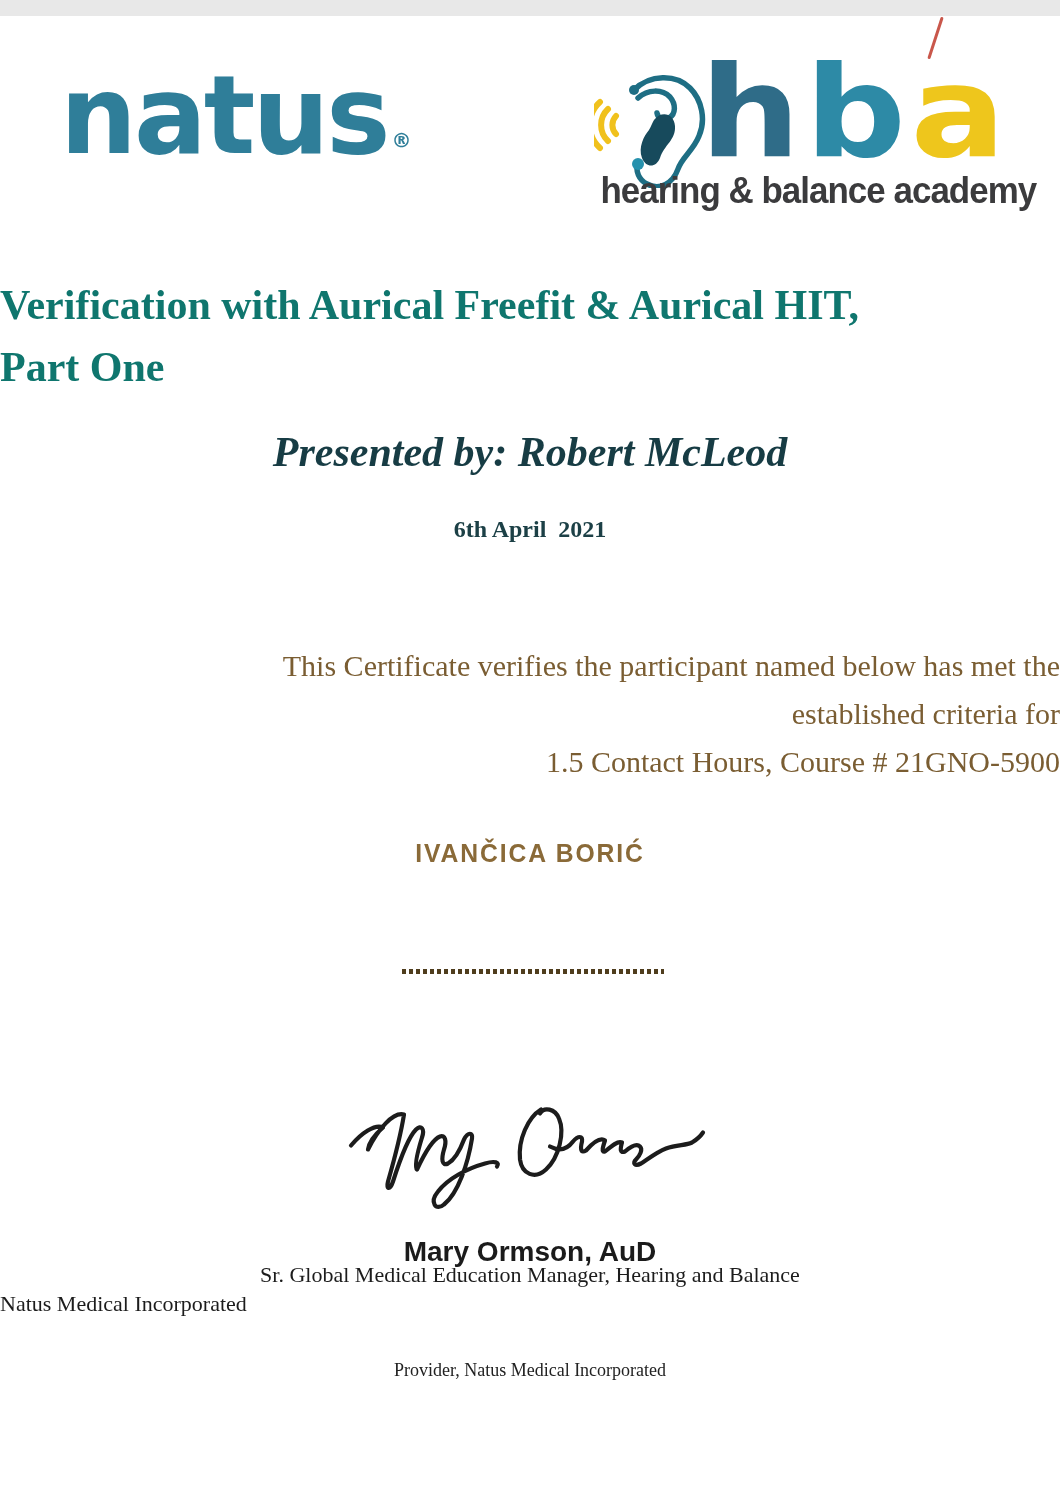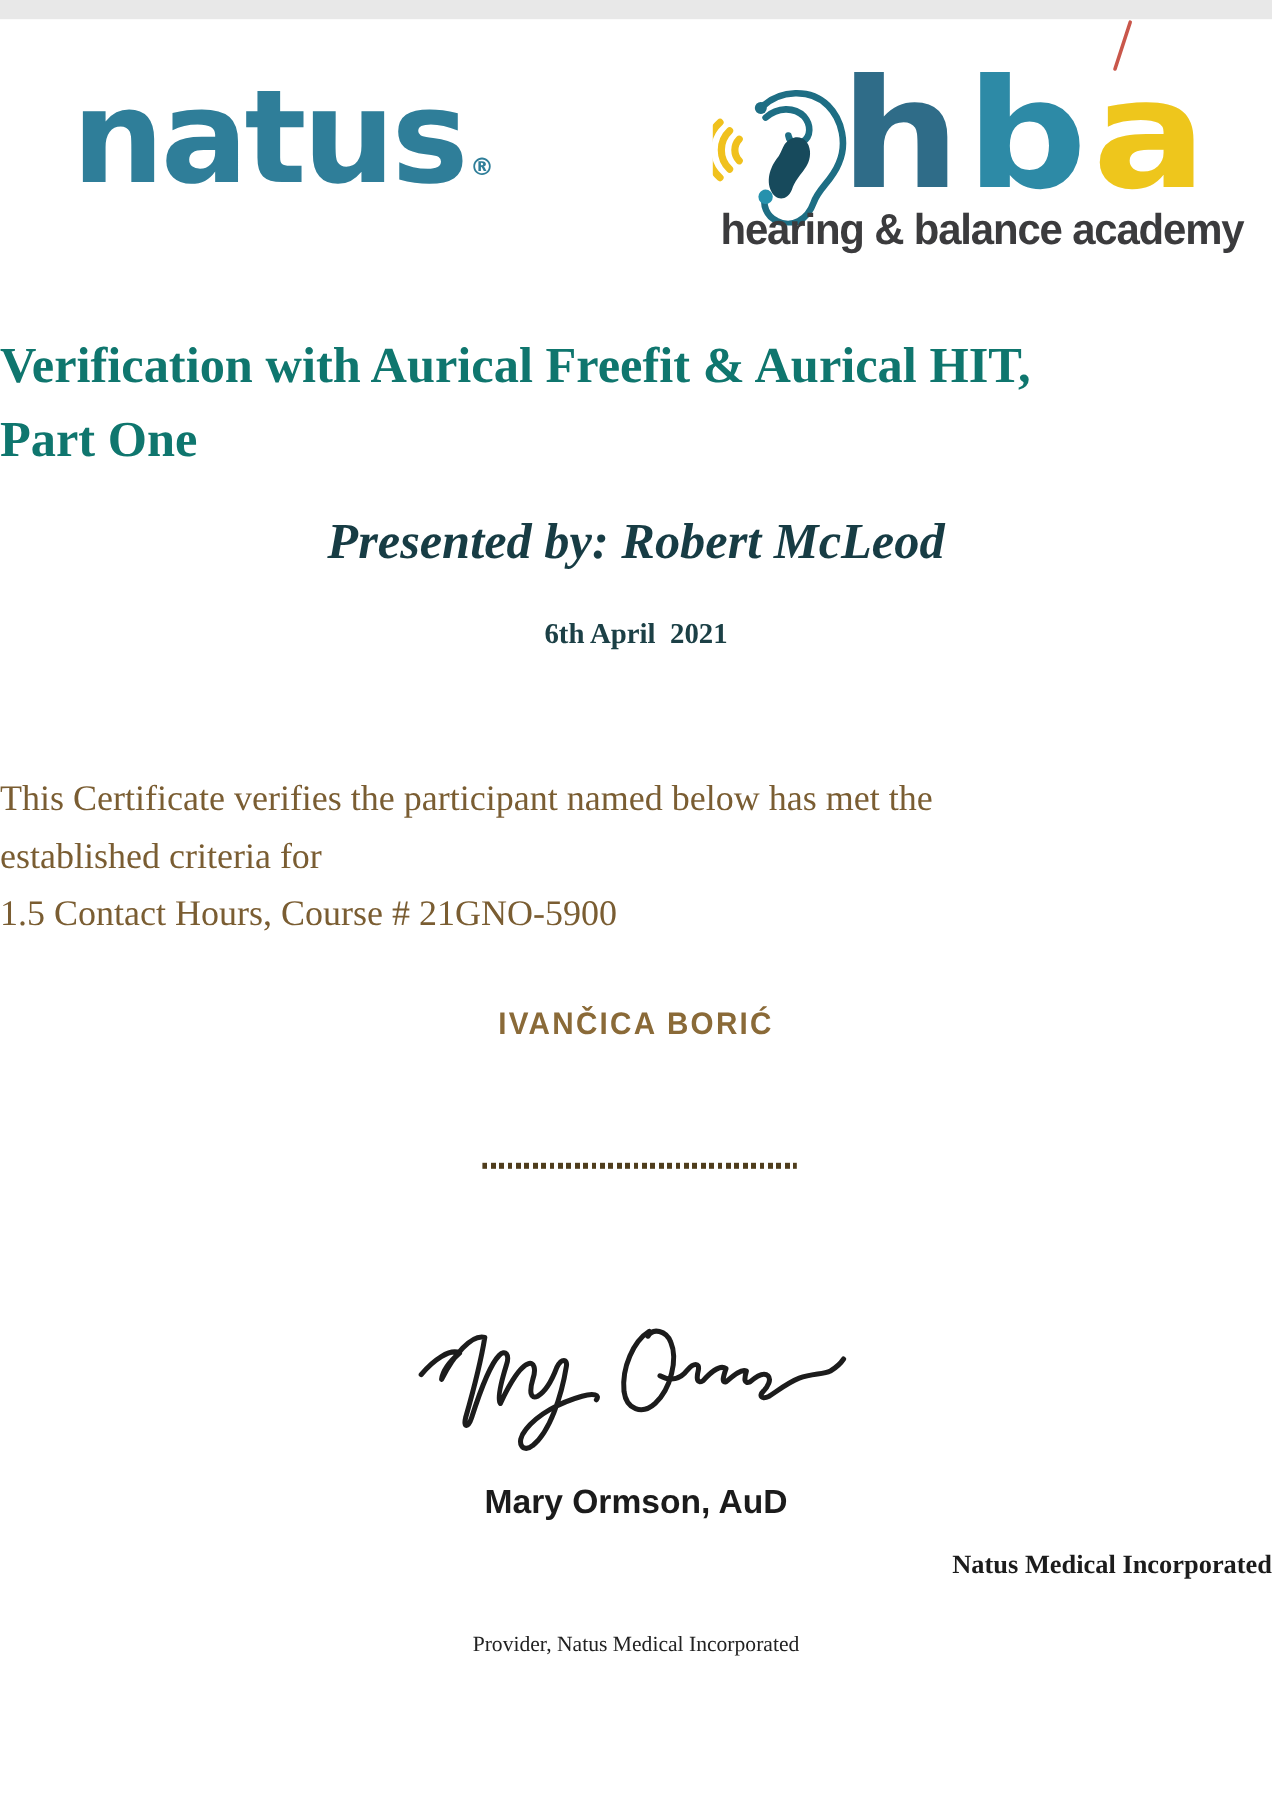--- a/index.html
+++ b/index.html
@@ -68,21 +68,21 @@
   }
   .date-line{
     position:absolute;left:0;top:500px;width:1060px;
     text-align:center;
     font-weight:bold;font-size:24px;
     color:#1c4046;
     white-space:pre;
   }
   .body-text{
     position:absolute;left:0;top:626px;width:1060px;
-    text-align:left;
+    text-align:right;
     font-size:30px;line-height:48px;
     color:#7a5d32;
   }
   .participant-name{
     position:absolute;left:0;top:822px;width:1060px;
     text-align:center;
     font-family:"Liberation Sans", sans-serif;
     font-weight:bold;font-size:26px;
     letter-spacing:2px;
     color:#8a6a38;
@@ -101,21 +101,21 @@
     font-family:"Liberation Sans", sans-serif;
     font-weight:bold;font-size:28px;
     color:#1b1b1b;
   }
   .signatory-title{
     position:absolute;left:0;top:1246px;width:1060px;
     text-align:center;font-size:22px;color:#1c1c1c;
   }
   .signatory-company{
     position:absolute;left:0;top:1275px;width:1060px;
-    text-align:right;font-size:22px;color:#1c1c1c;font-weight:bold;
+    text-align:left;font-size:22px;color:#1c1c1c;
   }
   .provider-line{
     position:absolute;left:0;top:1344px;width:1060px;
     text-align:center;font-size:18px;color:#222222;
   }
 </style>
 </head>
 <body>
 
 <div class="page">
@@ -169,17 +169,18 @@
 
   <div class="dash-line"></div>
 
   <svg class="signature" viewBox="0 0 380 125" aria-hidden="true">
     <path d="M6,62 C16,50 30,40 38,44 C31,50 24,58 23,66 C33,46 48,28 59,31 C55,56 47,84 43,98 C41,106 45,107 48,98 C55,76 63,54 71,46 C76,41 80,45 77,54 C73,67 69,83 72,86 C79,71 87,56 95,53 C100,51 102,57 99,66 C96,76 97,83 103,80 C110,76 116,64 119,56 C123,48 128,49 127,55 C123,80 113,110 99,121 C91,128 84,119 93,108 C103,95 122,85 140,80 C150,77 155,79 152,83"></path>
     <path d="M196,26 C183,34 173,56 175,76 C177,91 190,96 201,86 C214,74 220,49 214,35 C210,25 199,23 195,30"></path>
     <path d="M205,63 C214,68 222,66 228,58 C233,52 238,52 237,58 C235,66 236,70 241,67 C249,58 256,54 260,57 C258,63 256,69 260,68 C267,62 273,57 277,59 C275,66 275,70 280,68 C287,62 292,60 295,63 C298,66 295,72 291,76 C287,80 290,83 296,80 C305,74 313,68 321,65 C332,61 341,62 347,59 C352,56 356,52 358,49"></path>
   </svg>
 
   <div class="signatory-name">Mary Ormson, AuD</div>
+  <div class="signatory-title">Sr. Global Medical Education Manager, Hearing and Balance</div>
   <div class="signatory-company">Natus Medical Incorporated</div>
 
   <div class="provider-line">Provider, Natus Medical Incorporated</div>
 
 </div>
 
 </body></html>

